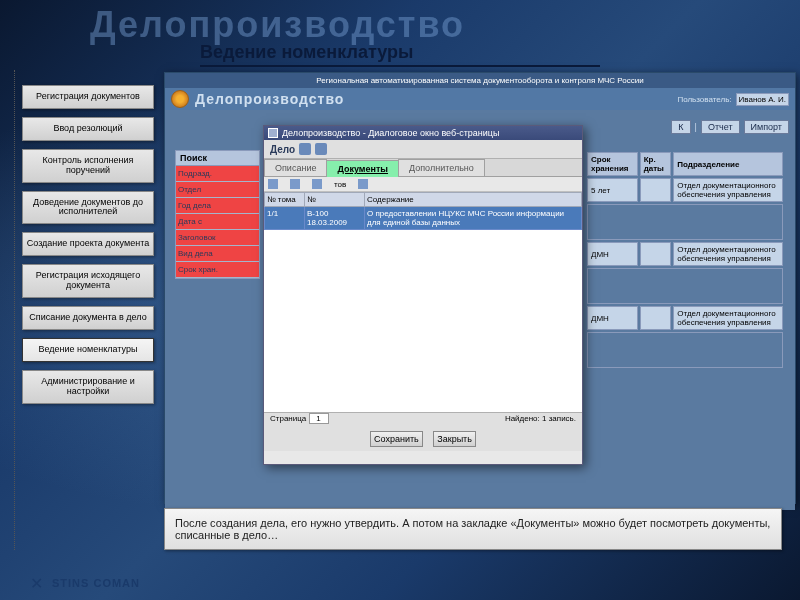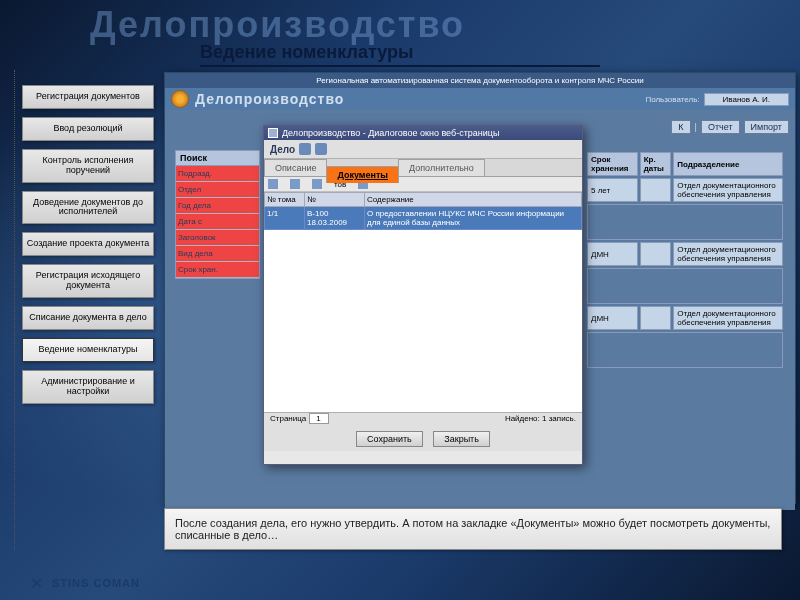--- a/index.html
+++ b/index.html
@@ -25,30 +25,30 @@
   .search-panel { position: absolute; left: 10px; top: 40px; width: 85px; background: #ef4444; border: 1px solid #8a9abb; }
   .search-panel .hdr { background: #b5c5dd; font-size: 9px; font-weight: bold; padding: 2px 4px; border-bottom: 1px solid #8a9abb; }
   .search-panel .row { font-size: 8px; padding: 3px 2px; border-bottom: 1px solid #a5b5cc; color: #2a3a5a; }
   .dialog { position: absolute; left: 98px; top: 15px; width: 320px; height: 340px; background: #e8e8e8; border: 1px solid #5a5a7a; box-shadow: 3px 3px 10px rgba(0,0,0,0.5); }
   .dlg-title { background: linear-gradient(#4a5a8a,#3a4a7a); color: #fff; font-size: 9px; padding: 2px 4px; display: flex; align-items: center; }
   .dlg-title .ico { width: 10px; height: 10px; background: #a0b0d0; margin-right: 4px; border: 1px solid #fff; }
   .dlg-toolbar { background: #e0e0e0; padding: 3px 6px; font-size: 10px; font-weight: bold; color: #2a3a5a; border-bottom: 1px solid #b0b0b0; display: flex; align-items: center; gap: 4px; }
   .dlg-toolbar .ic { width: 12px; height: 12px; background: #6a8aba; border-radius: 2px; }
   .dlg-tabs { display: flex; background: #d8d8d8; border-bottom: 1px solid #a0a0a0; font-size: 9px; }
   .dlg-tab { padding: 3px 10px; border: 1px solid #a0a0a0; border-bottom: none; background: #e0e0e0; cursor: pointer; margin-right: -1px; color: #555; }
-  .dlg-tab.active { background: #f97316; color: #000; font-weight: bold; position: relative; top: 7px; text-decoration: underline; }
+  .dlg-tab.active { background: #86efac; color: #000; font-weight: bold; position: relative; top: 1px; text-decoration: underline; }
   .dlg-subtoolbar { background: #e8e8e8; padding: 2px 4px; font-size: 8px; display: flex; align-items: center; gap: 12px; border-bottom: 1px solid #c0c0c0; }
   .dlg-subtoolbar .sic { width: 10px; height: 10px; background: #7a9aca; }
   .dlg-grid { background: #fff; height: 220px; }
   .dlg-grid table { width: 100%; border-collapse: collapse; font-size: 8px; }
   .dlg-grid th { background: #d0d8e8; border: 1px solid #a0a8b8; padding: 2px; font-weight: normal; text-align: left; }
   .dlg-grid td { background: #4a7aba; color: #fff; border: 1px solid #6a8aca; padding: 2px; vertical-align: top; }
   .dlg-footer { background: #e0e0e0; padding: 0 6px; font-size: 8px; display: flex; align-items: center; justify-content: space-between; border-top: 1px solid #b0b0b0; }
   .dlg-buttons { background: #e0e0e0; padding: 4px; text-align: center; }
-  .dlg-btn { font-size: 9px; padding: 2px 10px; background: linear-gradient(#f0f0f0,#d0d0d0); border: 1px solid #888; cursor: pointer; margin: 0 3px; }
+  .dlg-btn { font-size: 9px; padding: 2px 3px; background: linear-gradient(#f0f0f0,#d0d0d0); border: 1px solid #888; cursor: pointer; margin: 0 3px; }
   .footer-note { position: absolute; left: 164px; bottom: 50px; width: 618px; background: linear-gradient(#f5f5f5,#e0e0e0); border: 1px solid #888; font-size: 11px; padding: 8px 10px; color: #222; box-shadow: 1px 1px 3px rgba(0,0,0,0.4); }
   .company { position: absolute; left: 30px; bottom: 8px; display: flex; align-items: center; gap: 4px; }
   .company-logo { width: 18px; height: 18px; color: #1a3a6a; font-size: 16px; }
   .company-text { font-size: 11px; font-weight: bold; color: #1a3a6a; letter-spacing: 1px; }
   .dotted-line { position: absolute; left: 14px; top: 70px; width: 1px; height: 480px; border-left: 1px dotted #555; }
   .pager-input { width: 20px; font-size: 8px; border: 1px solid #999; text-align: center; }
 </style>
 </head>
 <body>
 
@@ -70,21 +70,21 @@
   <div class="side-btn">Администрирование и настройки</div>
 </div>
 
 <div class="app-window">
   <div class="app-header">Региональная автоматизированная система документооборота и контроля МЧС России</div>
   <div class="app-top">
     <div class="emblem"></div>
     <div class="app-title2">Делопроизводство</div>
     <div style="flex:1"></div>
     <div style="font-size:8px;color:#d0e0f0;margin-right:4px">Пользователь:</div>
-    <div style="font-size:8px;background:#c5d5e8;padding:1px 18px;border:1px solid #8a9abb">Иванов А. И.</div>
+    <div style="font-size:8px;background:#c5d5e8;padding:1px 2px;border:1px solid #8a9abb">Иванов А. И.</div>
   </div>
   <div class="app-body">
     <div class="toolbar-right">
       <span class="tb-item">К</span>
       <span style="color:#c5d5e8">|</span>
       <span class="tb-item">Отчет</span>
       <span class="tb-item">Импорт</span>
     </div>
 
     <div class="search-panel">

